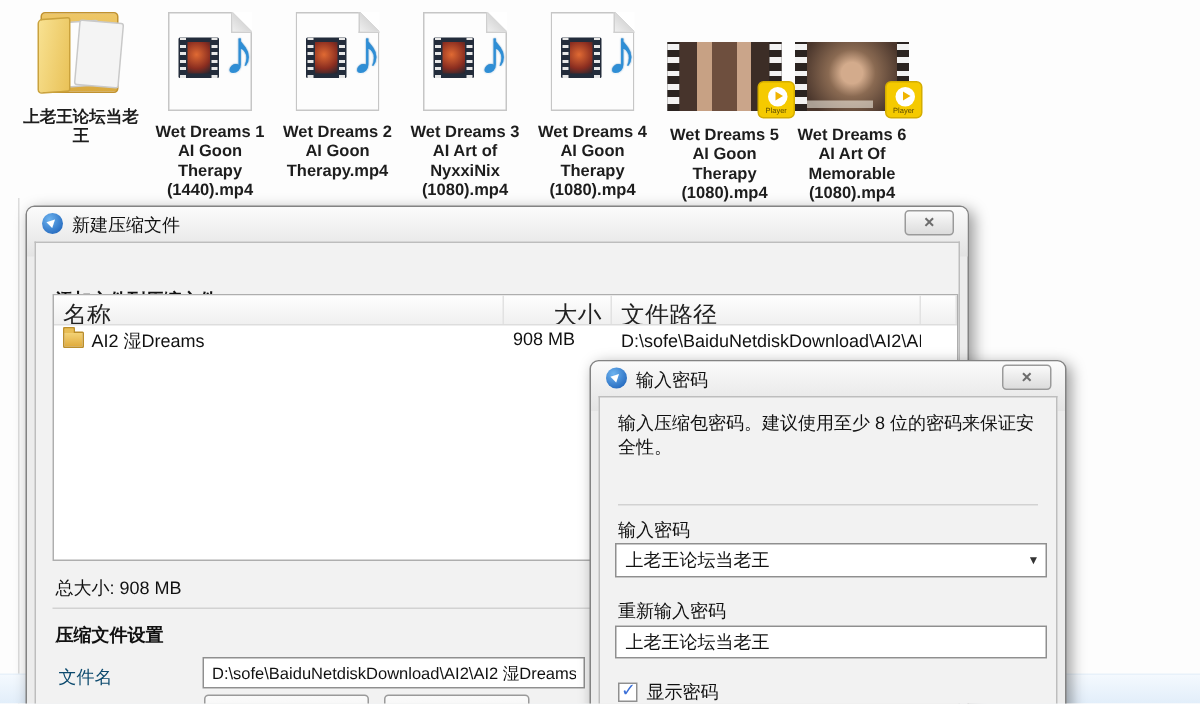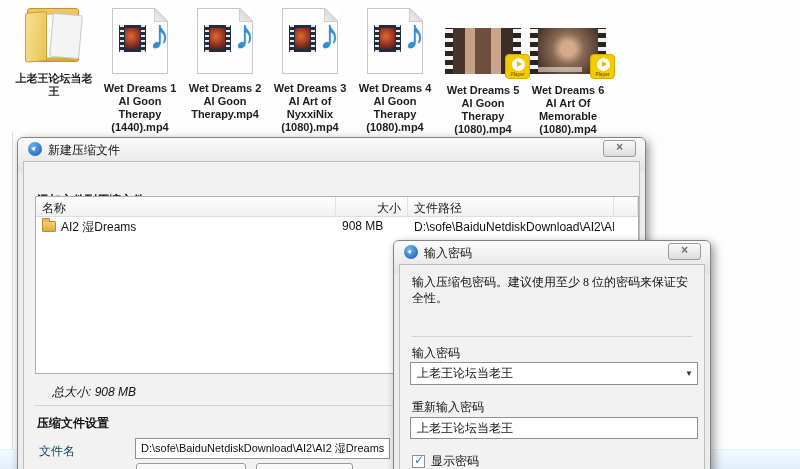--- a/index.html
+++ b/index.html
@@ -57,62 +57,62 @@
     border:1px solid #d4ad00; border-radius:4px; z-index:2; }
   .play-badge .pb-circle { position:absolute; left:6px; top:3px; width:13px; height:13px; background:#fff; border-radius:50%; }
   .play-badge .pb-tri { position:absolute; left:11px; top:6px; width:0; height:0;
     border-left:5px solid #f0b400; border-top:3.5px solid transparent; border-bottom:3.5px solid transparent; }
   .play-badge .pb-text { position:absolute; left:0; right:0; bottom:1px; text-align:center; font-size:5px; color:#5d4b00; }
 
   
   .win { position:absolute; background:#ececec; border:1px solid #838383; border-radius:6px 6px 0 0;
     box-shadow:3px 3px 10px rgba(0,0,0,.4); }
   .titlebar { position:relative; height:33px; border-radius:5px 5px 0 0;
-    background:linear-gradient(#fbfbfb,#e3e3e3);font-family:Liberation Mono, monospace; }
+    background:linear-gradient(#fbfbfb,#e3e3e3); }
   .title-icon { position:absolute; left:10px; top:4px; width:14px; height:14px; border-radius:50%;
     background:radial-gradient(circle at 35% 30%, #6db3ef, #2a6fc2 75%); }
   .title-icon::after { content:"▶"; position:absolute; left:3.5px; top:2px; font-size:7px; color:#fff; transform:rotate(-45deg); }
   .title-text { position:absolute; left:30px; top:4px; font-size:12px; color:#111; }
   .close-btn { position:absolute; right:9px; top:2px; width:33px; height:17px; border:1px solid #9a9a9a; border-radius:3px;
     background:linear-gradient(#fafafa,#dcdcdc); color:#6d6d6d; font-size:12px; font-weight:bold;
     text-align:center; line-height:15px; cursor:pointer; }
   .client { position:absolute; left:5px; right:5px; top:23px; bottom:0;
     background:#f2f2f2; border:1px solid #bdbdbd; border-bottom:none; }
   .section-label { font-size:12px; font-weight:bold; color:#111; }
   .divider { height:1px; background:#d2d2d2; }
 
   
   #dlg-archive { left:17px; top:137px; width:629px; height:340px; z-index:1; }
   .d1-add { position:absolute; left:13px; top:30px; }
   .d1-table { position:absolute; left:11px; top:34px; width:604px; height:178px; background:#fff; border:1px solid #aeaeae; }
   .tbl-header { display:grid; grid-template-columns:300px 72px 1fr 24px; height:20px;
-    background:linear-gradient(#fefefe,#f0f0f0); border-bottom:1px solid #ddd; font-size:12px; color:#222; }
+    background:linear-gradient(#fefefe,#f0f0f0); border-bottom:1px solid #ddd; font-size:16px; color:#222; }
   .tbl-header > div { padding:3px 6px; border-right:1px solid #e2e2e2; overflow:hidden; white-space:nowrap; }
   .th-size { text-align:right; }
   .tbl-row { display:grid; grid-template-columns:300px 72px 1fr 24px; height:19px; font-size:12px; color:#111; }
   .tbl-row > div { padding:2px 6px; overflow:hidden; white-space:nowrap; }
   .td-size { text-align:left; }
   .mini-folder { display:inline-block; position:relative; width:14px; height:11px; margin-right:5px; vertical-align:-1px;
     background:linear-gradient(#f3d276,#e0ab3c); border:1px solid #bb8e2b; border-radius:1px; }
   .mini-folder::before { content:""; position:absolute; left:-1px; top:-4px; width:6px; height:3px;
     background:#e8bd55; border:1px solid #bb8e2b; border-bottom:none; border-radius:1px 1px 0 0; }
-  .d1-total { position:absolute; left:28px; top:222px; font-size:12px; color:#111;font-style:italic; }
+  .d1-total { position:absolute; left:13px; top:222px; font-size:12px; color:#111; }
   .d1-div { position:absolute; left:11px; right:8px; top:243px; }
   .d1-settings { position:absolute; left:13px; top:253px; }
   .d1-filename-label { position:absolute; left:15px; top:281px; font-size:12px; color:#0c4a6e; }
   .d1-filename-input { position:absolute; left:111px; top:276px; width:255px; height:21px; border:1px solid #8f8f8f;
     background:#fff; font-size:11px; padding:0 5px; font-family:inherit; color:#111; }
   .d1-btn { position:absolute; top:301px; height:30px; border:1px solid #9a9a9a; border-radius:3px;
     background:linear-gradient(#fbfbfb,#e8e8e8); }
   .d1-btn.b1 { left:112px; width:110px; }
   .d1-btn.b2 { left:232px; width:97px; }
 
   
   #dlg-password { left:393px; top:240px; width:318px; height:240px; z-index:2; }
-  .d2-instruction { position:absolute; left:12px; top:9px; right:12px; font-size:12px; color:#111; line-height:16px;font-family:Liberation Serif, serif; }
+  .d2-instruction { position:absolute; left:12px; top:9px; right:12px; font-size:12px; color:#111; line-height:16px; }
   .d2-div { position:absolute; left:12px; right:12px; top:71px; }
   .d2-label1 { position:absolute; left:12px; top:80px; font-size:12px; color:#111; }
   .combo { position:absolute; left:10px; top:97px; width:288px; height:23px; border:1px solid #8f8f8f; background:#fff; }
   .combo-input { position:absolute; left:0; top:0; width:268px; height:21px; border:none; outline:none;
     font-size:12px; padding:0 6px; font-family:inherit; color:#111; background:transparent; }
   .combo-arrow { position:absolute; right:4px; top:6px; font-size:8px; color:#333; cursor:pointer; }
   .d2-label2 { position:absolute; left:12px; top:134px; font-size:12px; color:#111; }
   .d2-input2 { position:absolute; left:10px; top:152px; width:288px; height:22px; border:1px solid #8f8f8f;
     background:#fff; font-size:12px; padding:0 6px; font-family:inherit; color:#111; }
   .d2-checkrow { position:absolute; left:12px; top:188px; display:flex; align-items:center; gap:6px; }

